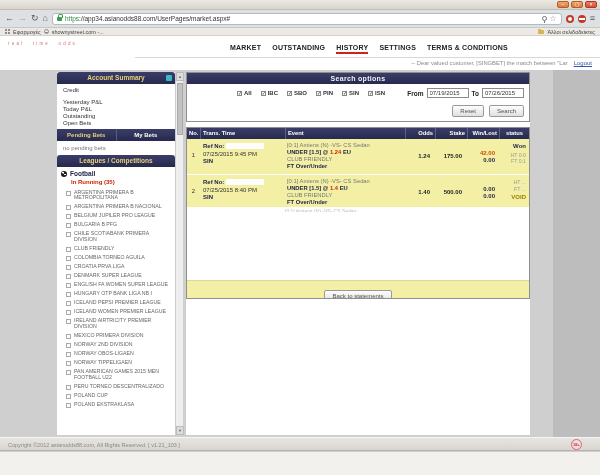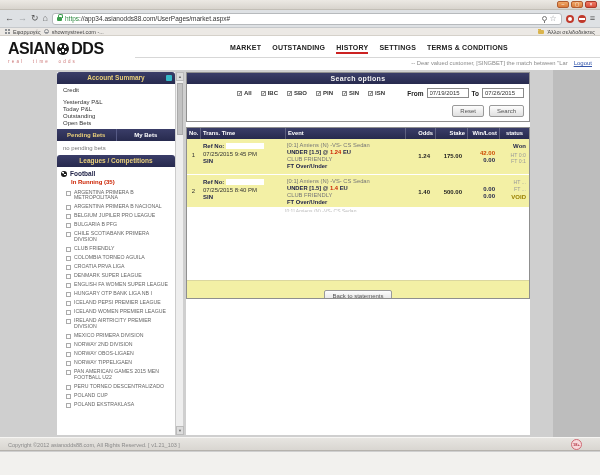--- a/index.html
+++ b/index.html
@@ -211,25 +211,20 @@
     <span>Εφαρμογές</span>
     <span class="globe-ico"></span>
     <span>shownystreet.com -...</span>
     <span class="bm-spacer"></span>
     <span class="folder-ico"></span>
     <span>Άλλοι σελιδοδείκτες</span>
   </div>
 
   <div id="siteheader">
     <div id="logo">
-      <div class="logo-row">
-        <span class="logo-txt">ASIAN</span>
-        <span class="ball"></span>
-        <span class="logo-txt">DDS</span>
-      </div>
       <div class="logo-tag">real time odds</div>
     </div>
     <div id="main-nav">
         <span class="nav-item">MARKET</span>
         <span class="nav-item">OUTSTANDING</span>
         <span class="nav-item active">HISTORY</span>
         <span class="nav-item">SETTINGS</span>
         <span class="nav-item">TERMS &amp; CONDITIONS</span>
       </div>
     <div class="head-rule"></div>

